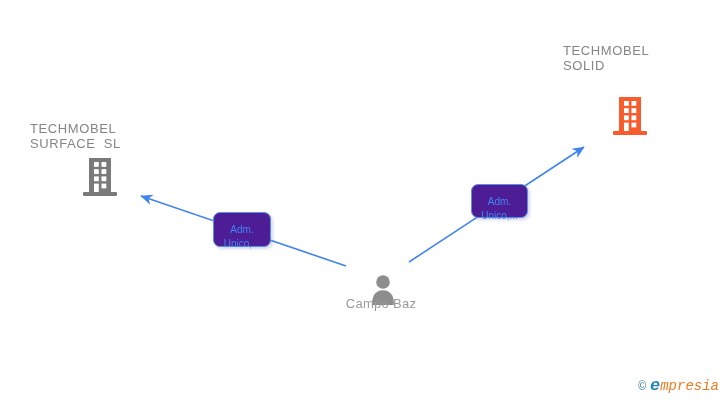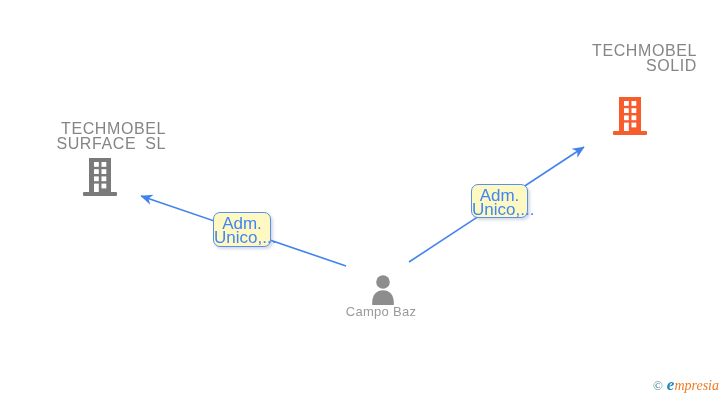--- a/index.html
+++ b/index.html
@@ -14,36 +14,36 @@
   .edges-svg {
     position: absolute;
     left: 0; top: 0;
     width: 728px; height: 400px;
   }
   .edge-line { stroke: #4183ec; stroke-width: 1.6; fill: none; }
   .arrow-head { fill: #4183ec; }
 
   .node-label {
     position: absolute;
-    text-align: right;
+    text-align: left;
     color: #858585;
-    font-size: 16px;
+    font-size: 13px;
     line-height: 15px;
     letter-spacing: 0.6px;
     word-spacing: 4px;
     cursor: pointer;
   }
   .node-label span { display: block; }
 
   .company-left-label  { left: 30px;  top: 121px; width: 136px; }
   .company-right-label { left: 563px; top: 43px;  width: 134px; }
 
   .person-label {
     position: absolute;
-    left: 318px; top: 304px; width: 126px;
+    left: 318px; top: 296px; width: 126px;
     text-align: center;
     color: #9a9a9a;
     font-size: 13px;
     line-height: 16px;
     letter-spacing: 0.3px;
     cursor: pointer;
   }
   .person-label span { display: block; }
 
   .node-icon { position: absolute; cursor: pointer; }
@@ -52,39 +52,39 @@
   .person-icon    { left: 369px; top: 275px; }
 
   .building-gray   { fill: #7a7a7a; }
   .building-orange { fill: #f85c2d; }
   .building-window { fill: #ffffff; }
   .person-fill     { fill: #8d8d8d; }
 
   .edge-label {
     position: absolute;
     box-sizing: border-box;
-    background: #fef9c3;
+    background: #4c1d95;
     border: 1.5px solid #5b8fe8;
     border-radius: 7px;
     box-shadow: 2px 2px 3px rgba(110, 130, 170, 0.30);
     color: #4285f4;
-    font-size: 17px;
+    font-size: 10px;
     line-height: 14px;
     text-align: center;
-    padding-top: 4px;
+    padding-top: 10px;
     cursor: pointer;
   }
   .edge-label span { display: block; }
   .edge-label-left  { left: 213px; top: 212px; width: 58px; height: 35px; }
   .edge-label-right { left: 471px; top: 184px; width: 57px; height: 34px; }
 
   .watermark {
     position: absolute;
     right: 9px; bottom: 5px;
-    font-family: Liberation Serif, serif;
+    font-family: Liberation Mono, monospace;
     white-space: nowrap;
     cursor: pointer;
   }
   .wm-copy  { color: #4a8a9b; font-size: 13px; font-style: normal; margin-right: 4px; }
   .wm-e     { color: #1f86c0; font-size: 17px; font-style: italic; font-weight: bold; }
   .wm-rest  { color: #ee7b21; font-size: 14px; font-style: italic; }
 </style>
 </head>
 <body>
 

